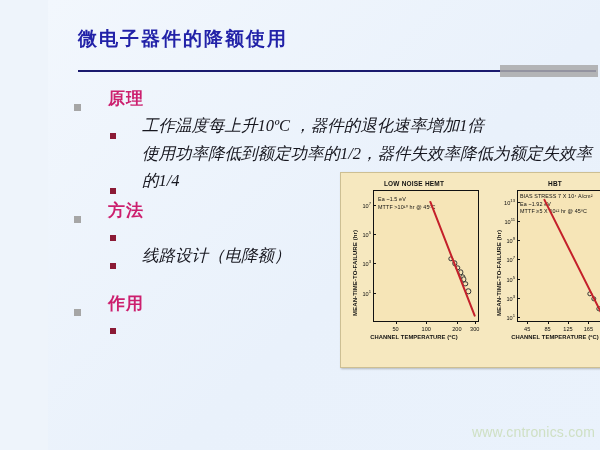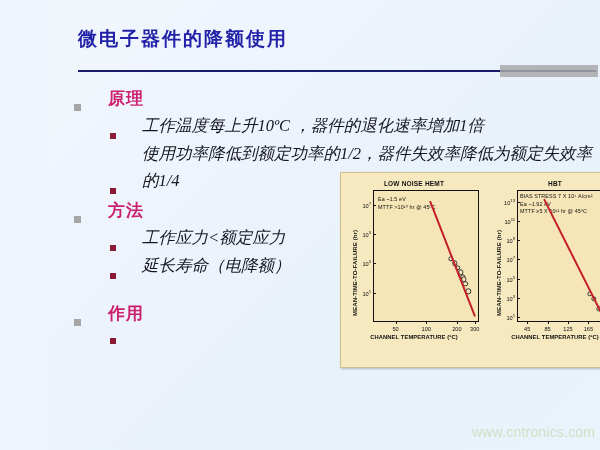--- a/index.html
+++ b/index.html
@@ -291,25 +291,24 @@
       <div class="bullet"></div>
       <div class="txt wrap2">使用功率降低到额定功率的1/2，器件失效率降低为额定失效率的1/4</div>
     </div>
 
     <div class="row lvl1">
       <div class="bullet"></div>
       <div class="txt">方法</div>
     </div>
     <div class="row lvl2">
       <div class="bullet"></div>
-      <div class="txt">工作应力&lt;额定应力</div>
     </div>
     <div class="row lvl2">
       <div class="bullet"></div>
-      <div class="txt">延长寿命（电降额）</div>
+      <div class="txt">线路设计（电降额）</div>
     </div>
     <div class="row lvl2 nobullet">
       <div class="bullet"></div>
     </div>
 
     <div class="row lvl1">
       <div class="bullet"></div>
       <div class="txt">作用</div>
     </div>
     <div class="row lvl2">

